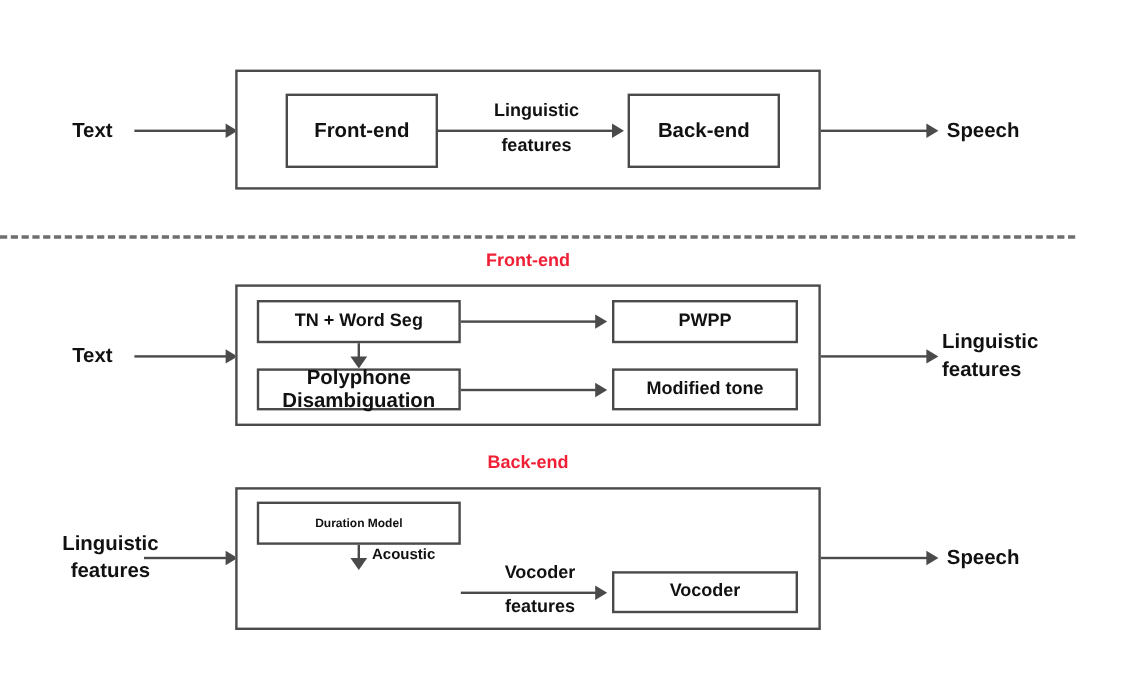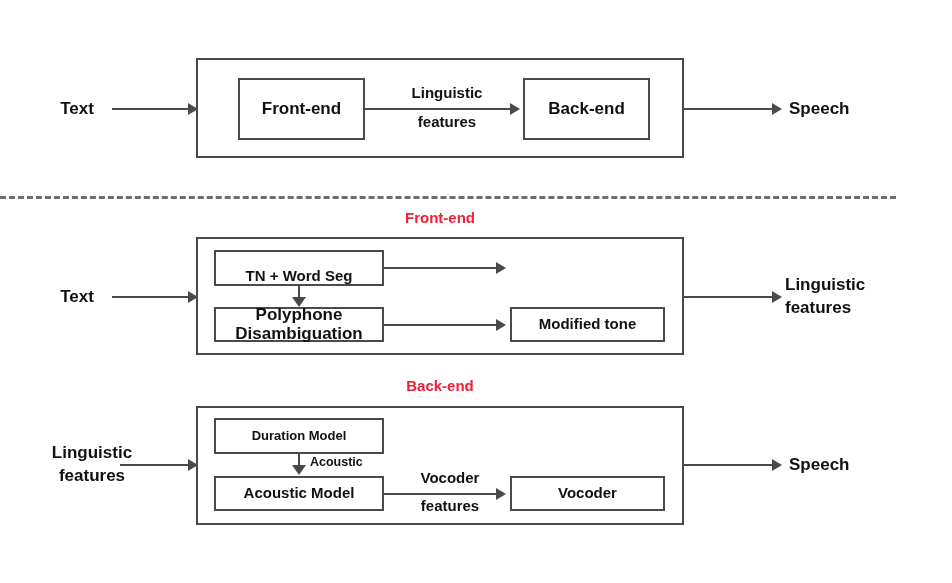--- a/index.html
+++ b/index.html
@@ -125,37 +125,40 @@
 
   <div class="abs section-title" style="left:380px; top:209px; width:120px; font-size:15px;">Front-end</div>
 
   <div class="abs label-text" style="left:32px; top:283px; width:90px; height:28px; font-size:17px;">Text</div>
 
   <div class="abs h-line" style="left:112px; top:296px; width:78px;"></div>
   <div class="abs arrow-right" style="left:188px; top:291px;"></div>
 
   <div class="abs outer-box" style="left:196px; top:237px; width:488px; height:118px;"></div>
 
-  <div class="abs inner-box" style="left:214px; top:250px; width:170px; height:36px;align-items:flex-end;">
+  <div class="abs inner-box" style="left:214px; top:250px; width:170px; height:36px;">
     <span class="box-label" style="font-size:15px;">TN + Word Seg</span>
   </div>
 
   <div class="abs v-line" style="left:298px; top:286px; height:14px;"></div>
   <div class="abs arrow-down" style="left:292px; top:297px;"></div>
 
   <div class="abs inner-box" style="left:214px; top:307px; width:170px; height:35px;">
     <span class="box-label" style="font-size:17px;">Polyphone Disambiguation</span>
   </div>
 
   <div class="abs h-line" style="left:384px; top:267px; width:114px;"></div>
   <div class="abs arrow-right" style="left:496px; top:262px;"></div>
 
   <div class="abs h-line" style="left:384px; top:324px; width:114px;"></div>
   <div class="abs arrow-right" style="left:496px; top:319px;"></div>
 
+  <div class="abs inner-box" style="left:510px; top:250px; width:155px; height:36px;">
+    <span class="box-label" style="font-size:15px;">PWPP</span>
+  </div>
 
   <div class="abs inner-box" style="left:510px; top:307px; width:155px; height:35px;">
     <span class="box-label" style="font-size:15px;">Modified tone</span>
   </div>
 
   <div class="abs h-line" style="left:684px; top:296px; width:90px;"></div>
   <div class="abs arrow-right" style="left:772px; top:291px;"></div>
   <div class="abs label-text" style="left:785px; top:268px; width:135px; height:58px; align-items:flex-start; font-size:17px;">
     <span>Linguistic</span>
     <span>features</span>
@@ -167,30 +170,27 @@
     <span>Linguistic</span>
     <span>features</span>
   </div>
 
   <div class="abs h-line" style="left:120px; top:464px; width:70px;"></div>
   <div class="abs arrow-right" style="left:188px; top:459px;"></div>
 
   <div class="abs outer-box" style="left:196px; top:406px; width:488px; height:119px;"></div>
 
   <div class="abs inner-box" style="left:214px; top:418px; width:170px; height:36px;">
-    <span class="box-label" style="font-size:13px;">Duration Model</span>
+    <span class="box-label" style="font-size:10px;">Duration Model</span>
   </div>
 
   <div class="abs v-line" style="left:298px; top:454px; height:14px;"></div>
   <div class="abs arrow-down" style="left:292px; top:465px;"></div>
   <div class="abs caption-inline" style="left:310px; top:455px; font-size:12.5px;">Acoustic</div>
 
-  <div class="abs inner-box" style="left:214px; top:476px; width:170px; height:35px;">
-    <span class="box-label" style="font-size:15px;">Acoustic Model</span>
-  </div>
 
   <div class="abs h-line" style="left:384px; top:493px; width:114px;"></div>
   <div class="abs arrow-right" style="left:496px; top:488px;"></div>
   <div class="abs caption-inline" style="left:395px; top:469px; width:110px; text-align:center; font-size:15px;">Vocoder</div>
   <div class="abs caption-inline" style="left:395px; top:497px; width:110px; text-align:center; font-size:15px;">features</div>
 
   <div class="abs inner-box" style="left:510px; top:476px; width:155px; height:35px;">
     <span class="box-label" style="font-size:15px;">Vocoder</span>
   </div>
 

